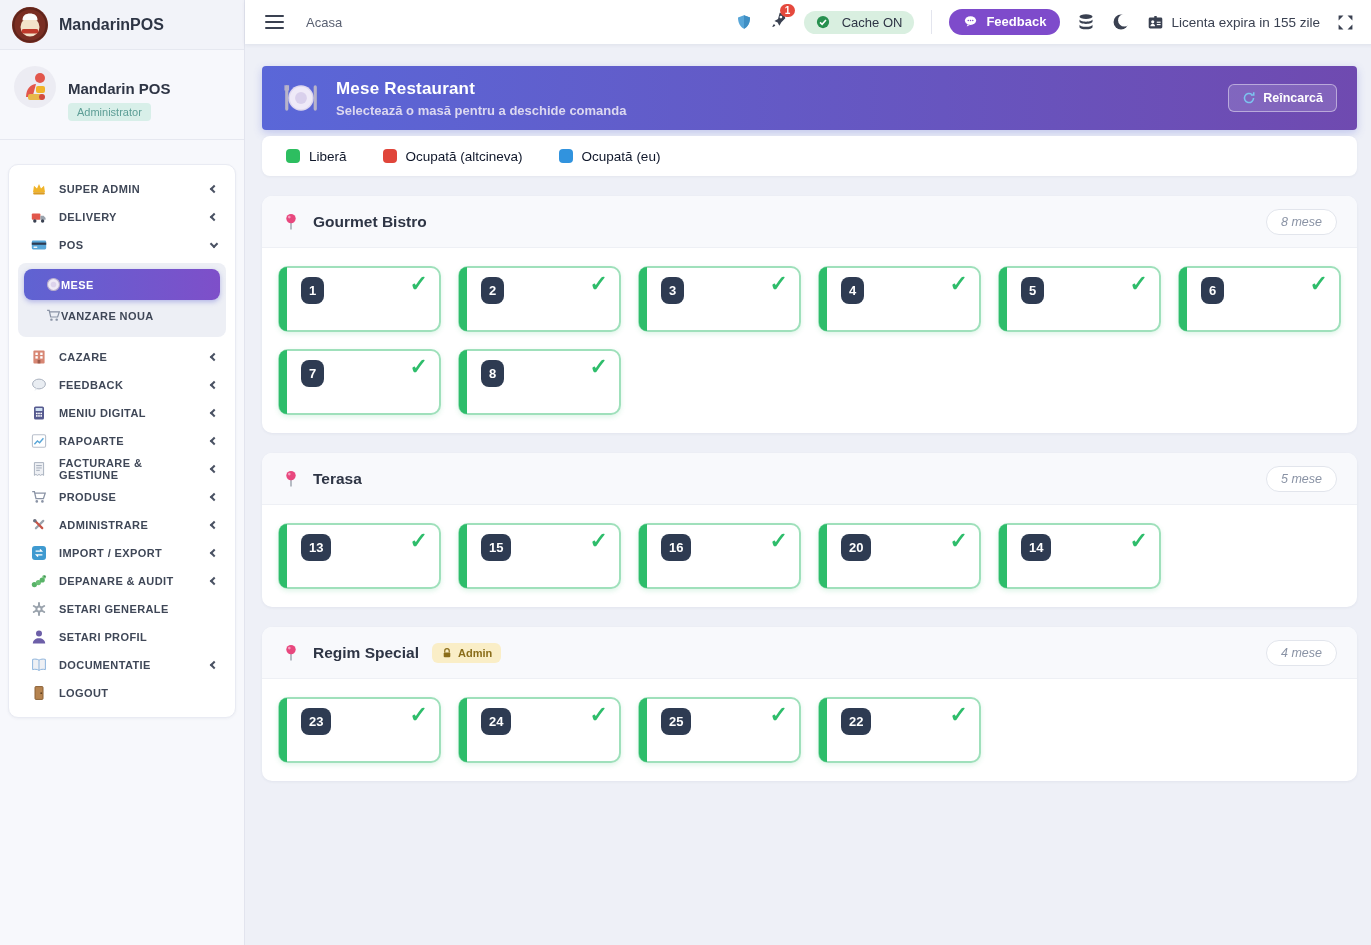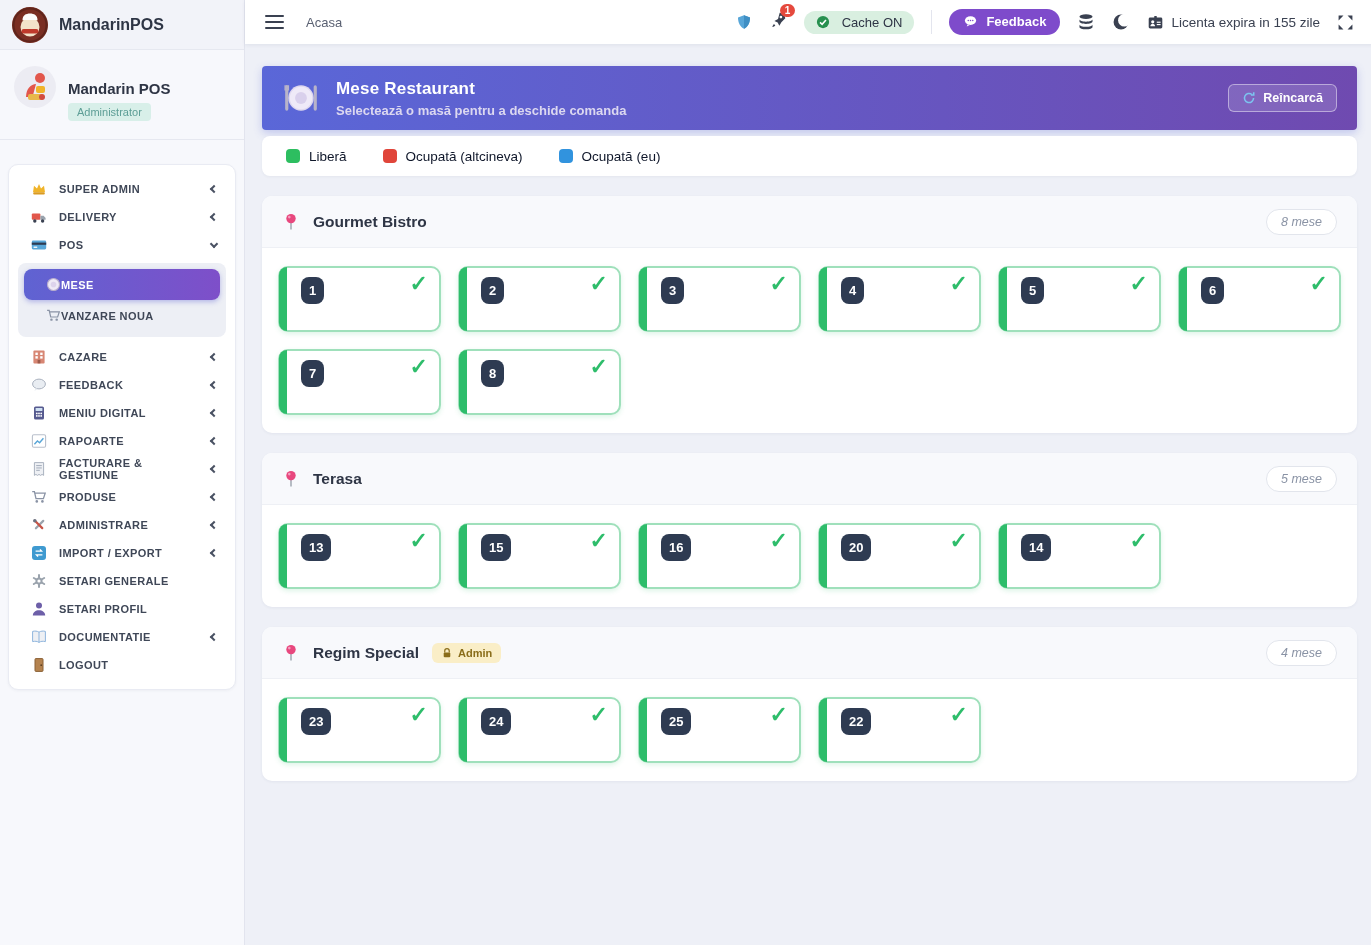--- a/index.html
+++ b/index.html
@@ -241,20 +241,33 @@
             <svg viewBox="0 0 16 16">
               <rect x="1" y="1" width="14" height="14" rx="3" fill="#3f9ad0"></rect>
               <path d="M4.6 6.2h6l-1.6-1.8M11.4 9.8h-6l1.6 1.8" stroke="#fff" stroke-width="1.3" fill="none"></path>
             </svg>
           </span>
           <span class="mi-label">IMPORT / EXPORT</span>
           <span class="chev left"></span>
         </div>
         <div class="menu-item">
           <span class="ic" style="width:16px;height:16px">
+            <svg viewBox="0 0 16 16">
+              <circle cx="3.4" cy="11.6" r="2.6" fill="#58b368"></circle>
+              <circle cx="7.4" cy="9.6" r="2.6" fill="#6cc177"></circle>
+              <circle cx="11.2" cy="7" r="2.6" fill="#58b368"></circle>
+              <circle cx="13.2" cy="3.8" r="1.9" fill="#6cc177"></circle>
+              <circle cx="13.8" cy="3.2" r="0.5" fill="#2e3b52"></circle>
+            </svg>
+          </span>
+          <span class="mi-label">DEPANARE &amp; AUDIT</span>
+          <span class="chev left"></span>
+        </div>
+        <div class="menu-item">
+          <span class="ic" style="width:16px;height:16px">
             <svg viewBox="0 0 16 16" fill="#9aa3ad">
               <rect x="7" y="1" width="2" height="14" rx="1"></rect>
               <rect x="7" y="1" width="2" height="14" rx="1" transform="rotate(60 8 8)"></rect>
               <rect x="7" y="1" width="2" height="14" rx="1" transform="rotate(120 8 8)"></rect>
               <circle cx="8" cy="8" r="3.6"></circle>
               <circle cx="8" cy="8" r="1.6" fill="#ffffff"></circle>
             </svg>
           </span>
           <span class="mi-label">SETARI GENERALE</span>
         </div>

